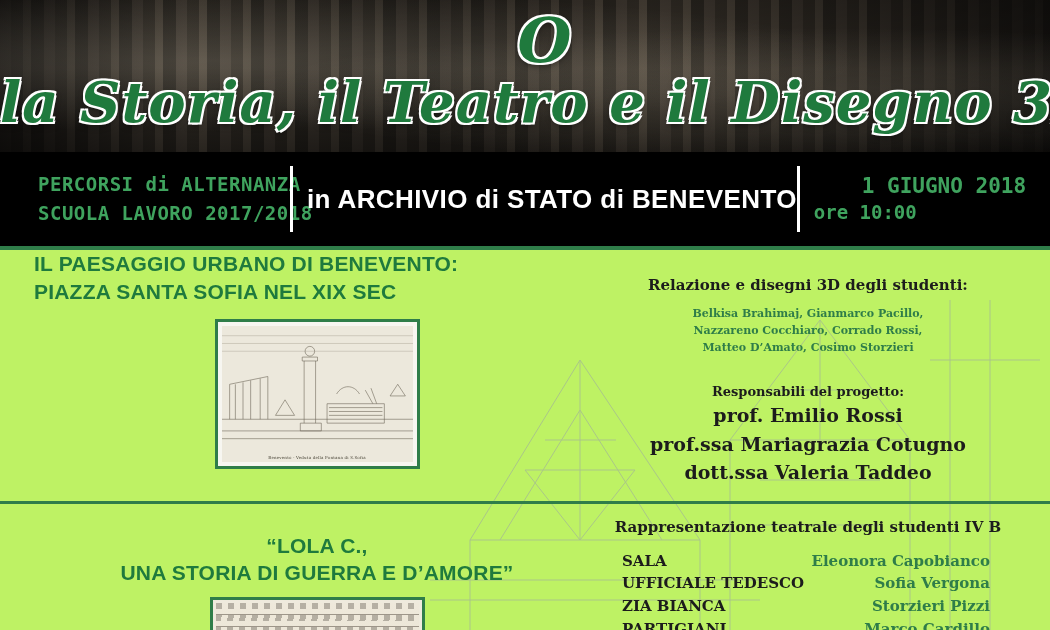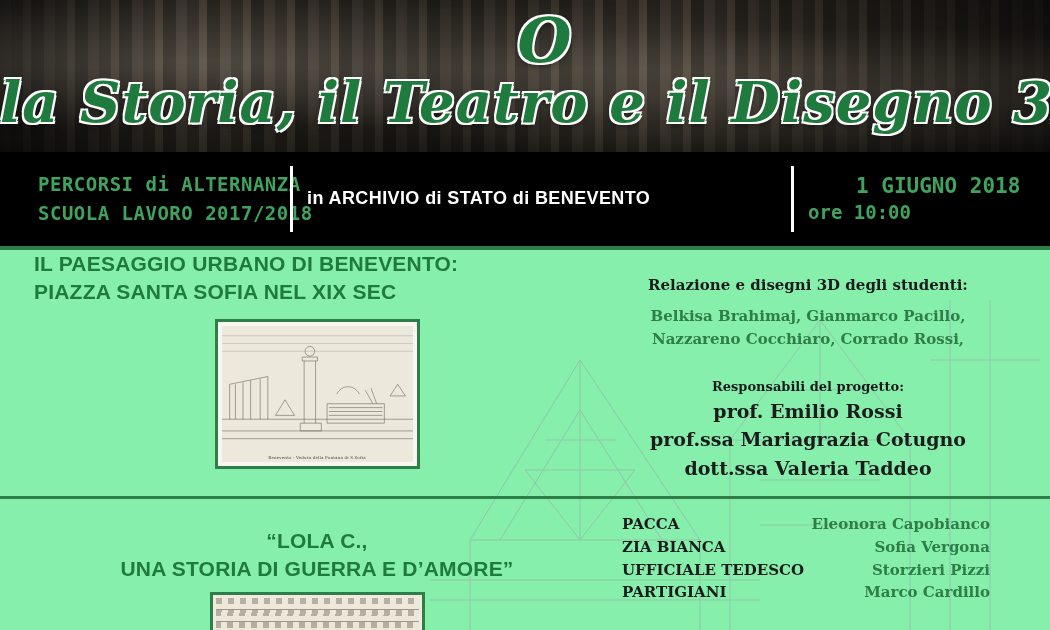--- a/index.html
+++ b/index.html
@@ -103,21 +103,21 @@
     font-weight: bold;
     font-size: 19px;
     letter-spacing: .5px;
     line-height: 1.55;
     white-space: nowrap;
   }
   .band-white {
     color: #ffffff;
     font-family: "Liberation Sans", sans-serif;
     font-weight: bold;
-    font-size: 18px;
+    font-size: 26px;
     letter-spacing: .4px;
     line-height: 1.4;
     white-space: nowrap;
   }
   .band-date {
     color: #3fa35e;
     font-family: "DejaVu Sans Mono", monospace;
     font-weight: bold;
     font-size: 21px;
     line-height: 1.35;
@@ -138,21 +138,21 @@
     width: 1050px;
     height: 4px;
     background: #2f7d49;
   }
 
   
   .body {
     position: relative;
     width: 1050px;
     height: 380px;
-    background: #86efac;
+    background: #bef264;
     overflow: hidden;
   }
   .blueprint {
     position: absolute;
     left: 430px;
     top: -10px;
     width: 620px;
     height: 400px;
     opacity: .55;
   }
@@ -260,21 +260,21 @@
     color: #1c1c1c;
     font-family: "DejaVu Serif", serif;
     font-weight: bold;
     font-size: 15px;
     line-height: 1.5;
   }
   .names-green {
     color: #2f7d49;
     font-family: "DejaVu Serif", serif;
     font-weight: bold;
-    font-size: 15px;
+    font-size: 11px;
     line-height: 1.55;
     margin-top: 8px;
   }
   .resp-title {
     color: #1c1c1c;
     font-family: "DejaVu Serif", serif;
     font-weight: bold;
     font-size: 13px;
     margin-top: 26px;
     line-height: 1.5;
@@ -417,20 +417,21 @@
             <div class="caption">Benevento - Veduta della Fontana di S.Sofia</div>
           </div>
         </div>
       </div>
       <div class="sec-right">
         <div class="right-block">
           <div class="lbl-dark">Relazione e disegni 3D degli studenti:</div>
           <div class="names-green">
             <div>Belkisa Brahimaj, Gianmarco Pacillo,</div>
             <div>Nazzareno Cocchiaro, Corrado Rossi,</div>
+            <div>Matteo D’Amato, Cosimo Storzieri</div>
           </div>
           <div class="resp-title">Responsabili del progetto:</div>
           <div class="resp-list">
             <div>prof. Emilio Rossi</div>
             <div>prof.ssa Mariagrazia Cotugno</div>
             <div>dott.ssa Valeria Taddeo</div>
           </div>
         </div>
       </div>
     </div>
@@ -441,25 +442,26 @@
       <div class="sec-left">
         <div class="sec-heading center" style="padding-top:28px;">
           <div>“LOLA C.,</div>
           <div>UNA STORIA DI GUERRA E D’AMORE”</div>
         </div>
         <div class="manuscript-frame">
           <div class="manuscript"></div>
         </div>
       </div>
       <div class="sec-right">
+        <div class="cast-title">Rappresentazione teatrale degli studenti IV B</div>
         <div class="cast">
           <div class="cast-roles">
-            <div>PACCA</div>
+            <div>SALA</div>
+            <div>UFFICIALE TEDESCO</div>
             <div>ZIA BIANCA</div>
-            <div>UFFICIALE TEDESCO</div>
             <div>PARTIGIANI</div>
 
           </div>
           <div class="cast-actors">
             <div>Eleonora Capobianco</div>
             <div>Sofia Vergona</div>
             <div>Storzieri Pizzi</div>
             <div>Marco Cardillo</div>
 
           </div>

